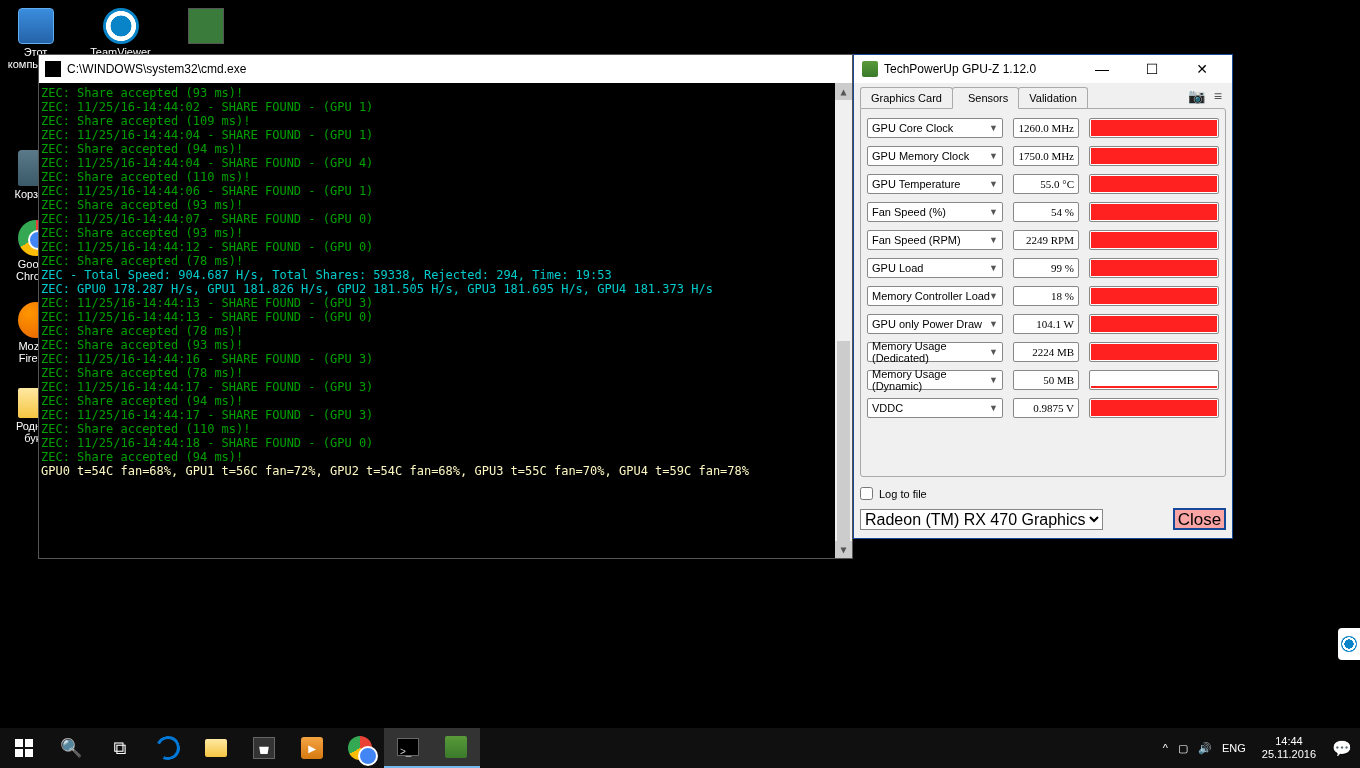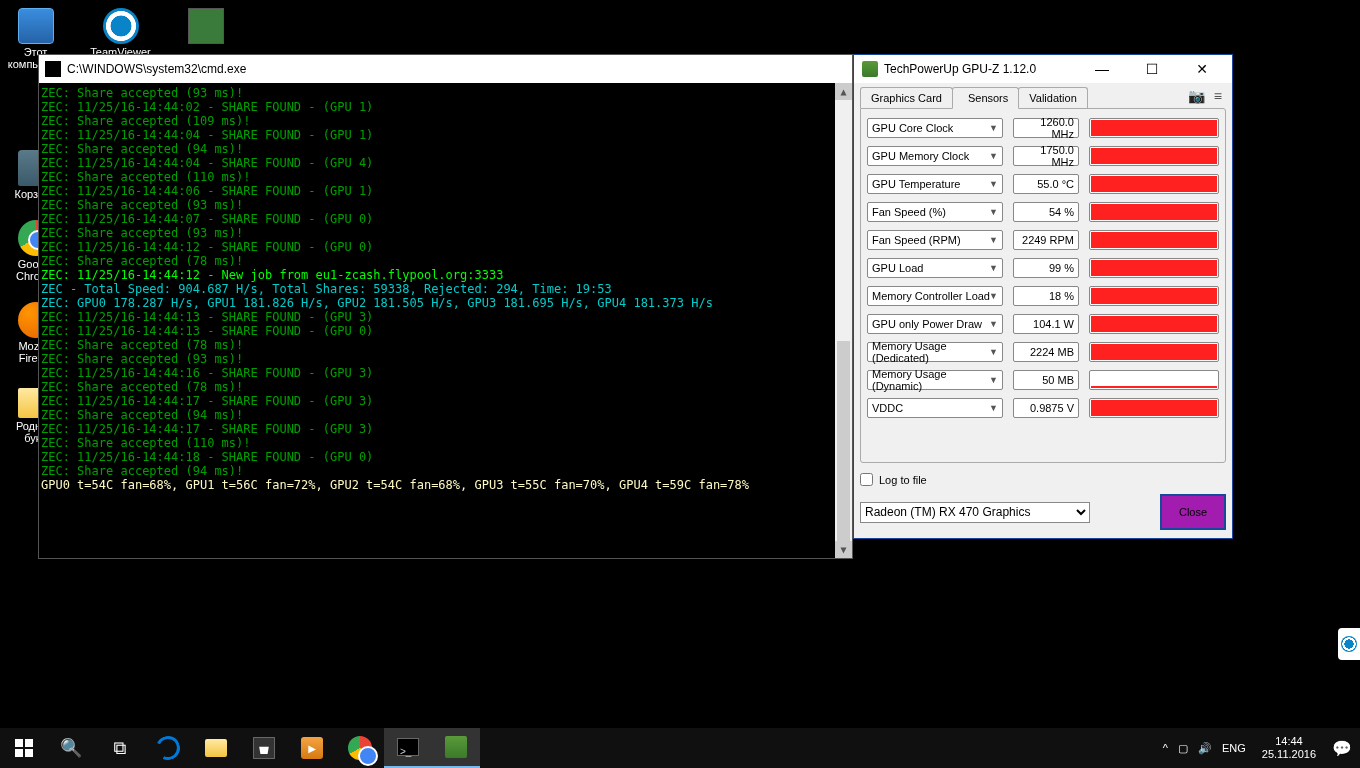--- a/index.html
+++ b/index.html
@@ -96,31 +96,31 @@
 .gpuz-tabs { display:flex; padding: 4px 6px 0 6px; align-items: end; gap:0;}
 .gpuz-tab { padding: 4px 10px; font-size:11px; border:1px solid #aaa; border-bottom:none; background:#f0f0f0; cursor:pointer; margin-right:-1px; border-radius:3px 3px 0 0; position:relative;}
 .gpuz-tab.active { background:#f0f0f0; z-index:2; border-bottom:1px solid #f0f0f0; margin-bottom:-1px;padding-left:15px;}
 .gpuz-tabicons{margin-left:auto;display:flex;gap:8px;align-items:center;padding-right:4px;padding-bottom:4px;}
 .gpuz-tabicons span{cursor:pointer;font-size:14px;color:#555;}
 
 .gpuz-body { flex:1; margin:0 6px 6px 6px; border:1px solid #aaa; background:#f0f0f0; padding:8px 6px; display:flex; flex-direction:column; gap:6px; border-radius:0 3px 3px 3px;}
 .sensor-row { display:flex; align-items:center; gap:10px; height:22px;}
 .sensor-label { width:136px; height:20px; background:#fff; border:1px solid #888; padding:2px 4px; font-size:11px; display:flex; align-items:center; position:relative; border-radius:2px;}
 .sensor-label .dd { position:absolute; right:4px; font-size:9px; color:#555;}
-.sensor-val { width:66px; height:20px; background:#fff; border:1px solid #888; padding:2px 4px; font-size:11px; text-align:right; display:flex; align-items:center; justify-content:flex-end; border-radius:2px;}
+.sensor-val { width:66px; height:20px; background:#fff; border:1px solid #888; padding:2px 4px; font-size:11px; text-align:right; display:flex; align-items:center; justify-content:flex-end; border-radius:2px;font-family:Liberation Serif, serif;}
 .sensor-graph { flex:1; height:20px; background:#fff; border:1px solid #888; border-radius:2px; position:relative; overflow:hidden;}
 .sensor-graph .fill{ position:absolute; inset:1px; background:#ff2020;}
 .sensor-graph .low{ position:absolute; left:1px;right:1px;bottom:1px;}
 
 .gpuz-footer { padding:4px 6px 8px 6px; display:flex; flex-direction:column; gap:8px;}
 .gpuz-footer .logrow{display:flex;align-items:center;gap:6px;font-size:11px;}
 .gpuz-footer input[type=checkbox]{width:13px;height:13px;}
 .gpuz-footer .bottomrow{display:flex;gap:70px;align-items:center;}
-.gpuz-footer select{flex:1;height:21px;font-size:12px;border:1px solid #888;background:#fff;}
-.gpuz-footer button{width:66px;height:36px;font-size:11px;border:2px solid #16499a;background:#a21caf;cursor:pointer;}
+.gpuz-footer select{flex:1;height:21px;font-size:16px;border:1px solid #888;background:#fff;}
+.gpuz-footer button{width:66px;height:22px;font-size:17px;border:2px solid #16499a;background:#fca5a5;cursor:pointer;}
 
 
 .taskbar {
   position: absolute;
   bottom: 0;
   left: 0;
   right: 0;
   height: 40px;
   background: #101010;
   display: flex;
@@ -197,21 +197,20 @@
       <div class="ln">ZEC: 11/25/16-14:44:04 - SHARE FOUND - (GPU 1)</div>
       <div class="ln">ZEC: Share accepted (94 ms)!</div>
       <div class="ln">ZEC: 11/25/16-14:44:04 - SHARE FOUND - (GPU 4)</div>
       <div class="ln">ZEC: Share accepted (110 ms)!</div>
       <div class="ln">ZEC: 11/25/16-14:44:06 - SHARE FOUND - (GPU 1)</div>
       <div class="ln">ZEC: Share accepted (93 ms)!</div>
       <div class="ln">ZEC: 11/25/16-14:44:07 - SHARE FOUND - (GPU 0)</div>
       <div class="ln">ZEC: Share accepted (93 ms)!</div>
       <div class="ln">ZEC: 11/25/16-14:44:12 - SHARE FOUND - (GPU 0)</div>
       <div class="ln">ZEC: Share accepted (78 ms)!</div>
-      <div class="ln bright">ZEC: 11/25/16-14:44:12 - New job from eu1-zcash.flypool.org:3333</div>
       <div class="ln cyan">ZEC - Total Speed: 904.687 H/s, Total Shares: 59338, Rejected: 294, Time: 19:53</div>
       <div class="ln cyan">ZEC: GPU0 178.287 H/s, GPU1 181.826 H/s, GPU2 181.505 H/s, GPU3 181.695 H/s, GPU4 181.373 H/s</div>
       <div class="ln">ZEC: 11/25/16-14:44:13 - SHARE FOUND - (GPU 3)</div>
       <div class="ln">ZEC: 11/25/16-14:44:13 - SHARE FOUND - (GPU 0)</div>
       <div class="ln">ZEC: Share accepted (78 ms)!</div>
       <div class="ln">ZEC: Share accepted (93 ms)!</div>
       <div class="ln">ZEC: 11/25/16-14:44:16 - SHARE FOUND - (GPU 3)</div>
       <div class="ln">ZEC: Share accepted (78 ms)!</div>
       <div class="ln">ZEC: 11/25/16-14:44:17 - SHARE FOUND - (GPU 3)</div>
       <div class="ln">ZEC: Share accepted (94 ms)!</div>

